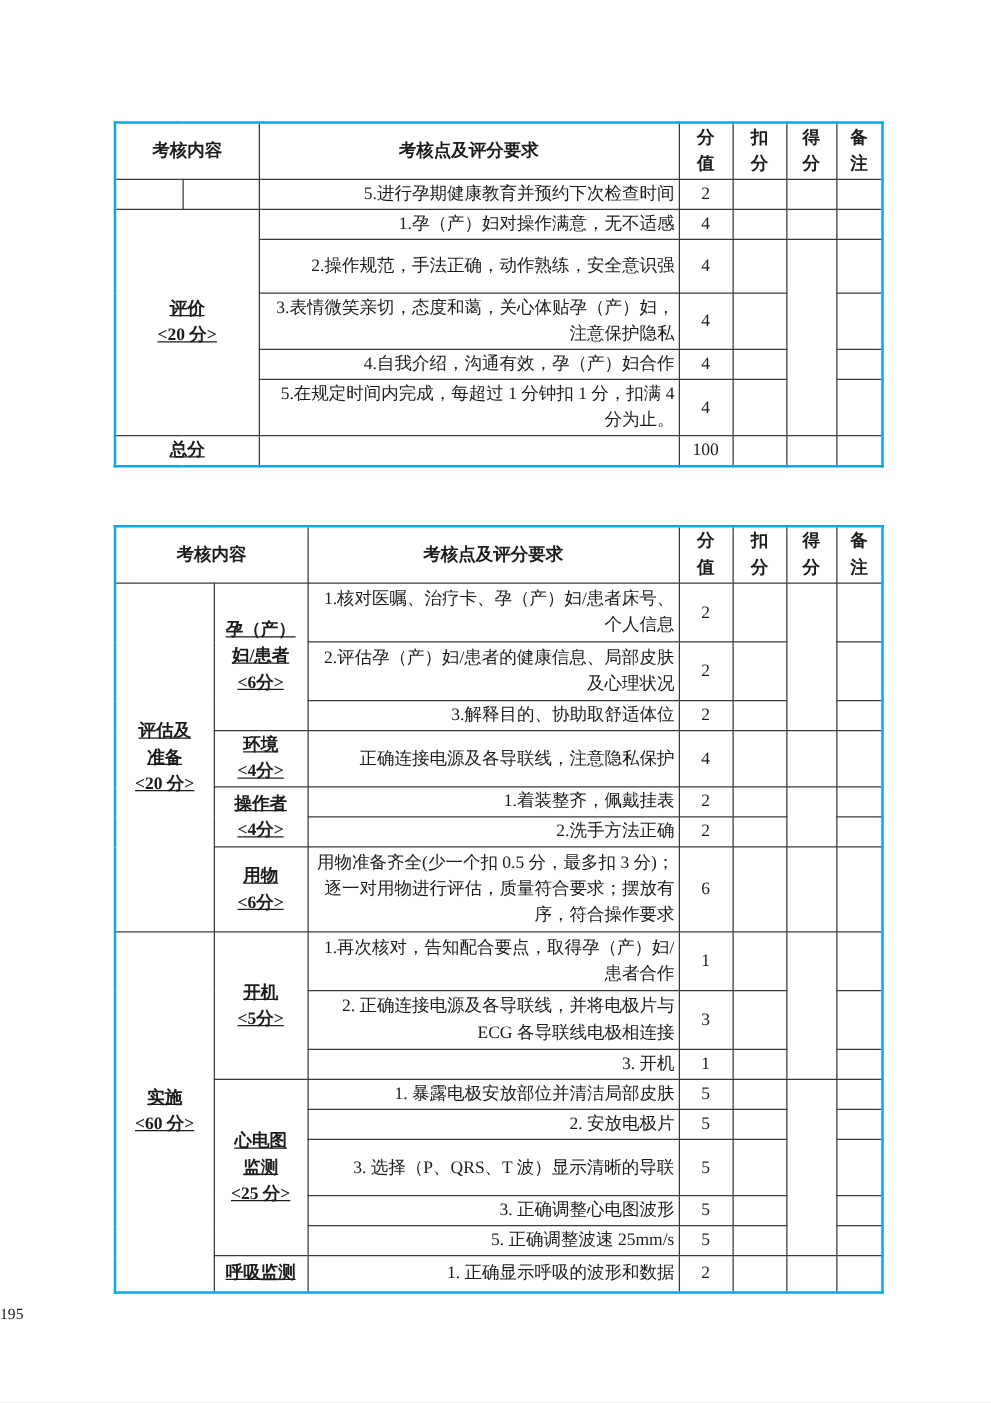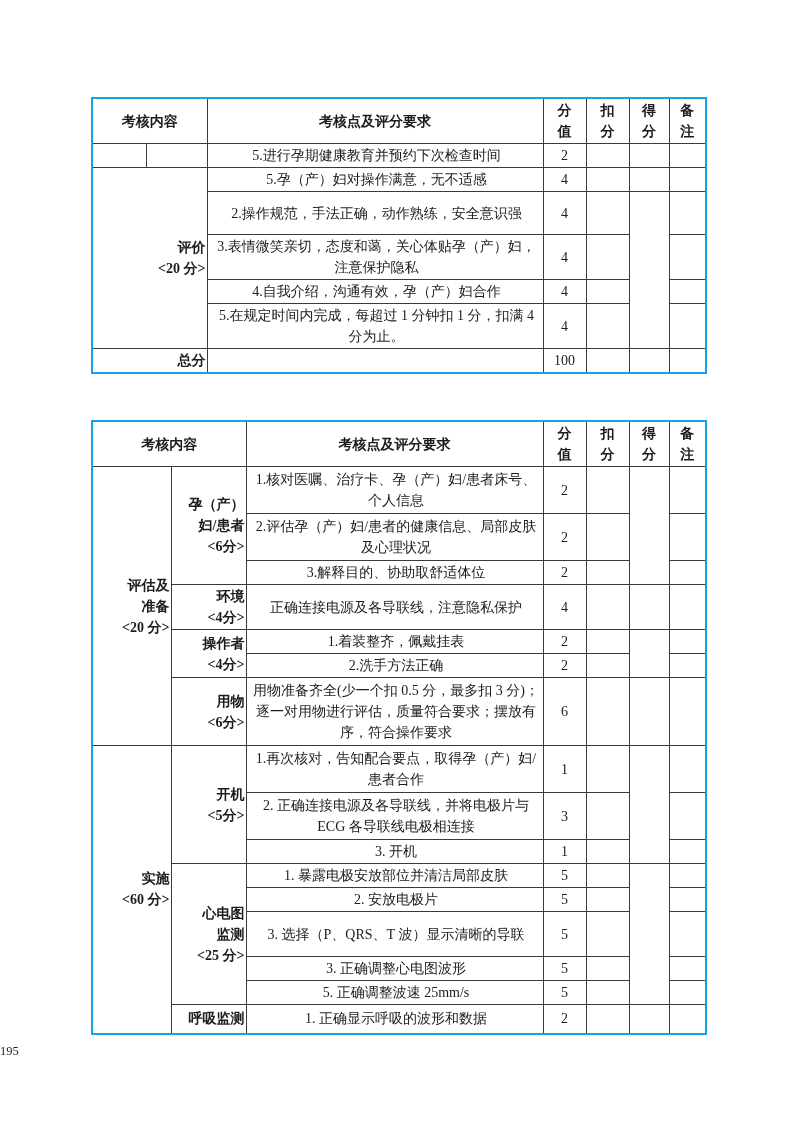--- a/index.html
+++ b/index.html
@@ -14,22 +14,22 @@
     border:2px solid #0ea5e9;
   }
   table.t1 { top:97px; width:614px; }
   table.t2 { top:420px; width:614px; }
   td {
     border:1px solid #3a3a3a;
     font-size:14px; line-height:21px;
     vertical-align:middle; padding:1px 4px; overflow:hidden;
   }
   td.hdr { font-weight:bold; text-align:center; white-space:pre-line; padding:1px 1px; }
-  td.lbl { font-weight:bold; text-align:right; white-space:pre-line; padding:1px 1px; }
-  td.txt { text-align:center; padding:1px 3px 1px 6px; }
+  td.lbl { font-weight:bold; text-align:center; white-space:pre-line; padding:1px 1px;text-decoration:underline; }
+  td.txt { text-align:right; padding:1px 3px 1px 6px; }
   td.num { text-align:center; padding:1px 0; font-size:14px; }
   .doc-title {
     position:absolute; top:388px; left:0; width:793px;
     text-align:center; font-weight:bold; font-size:15px; line-height:22px;
   }
   .page-num {
     position:absolute; top:1044px; left:0; width:793px;
     font-size:12.5px;
   }
 </style>
@@ -66,21 +66,21 @@
       <td></td>
       <td class="txt">5.进行孕期健康教育并预约下次检查时间</td>
       <td class="num">2</td>
       <td class="num"></td>
       <td class="num"></td>
       <td class="num"></td>
     </tr>
     <tr style="height:22px">
       <td colspan="2" rowspan="5" class="lbl">评价
 &lt;20 分&gt;</td>
-      <td class="txt">5.孕（产）妇对操作满意，无不适感</td>
+      <td class="txt">1.孕（产）妇对操作满意，无不适感</td>
       <td class="num">4</td>
       <td class="num"></td>
       <td class="num"></td>
       <td class="num"></td>
     </tr>
     <tr style="height:43px">
       <td class="txt">2.操作规范，手法正确，动作熟练，安全意识强</td>
       <td class="num">4</td>
       <td class="num"></td>
       <td rowspan="4" class="num"></td>

